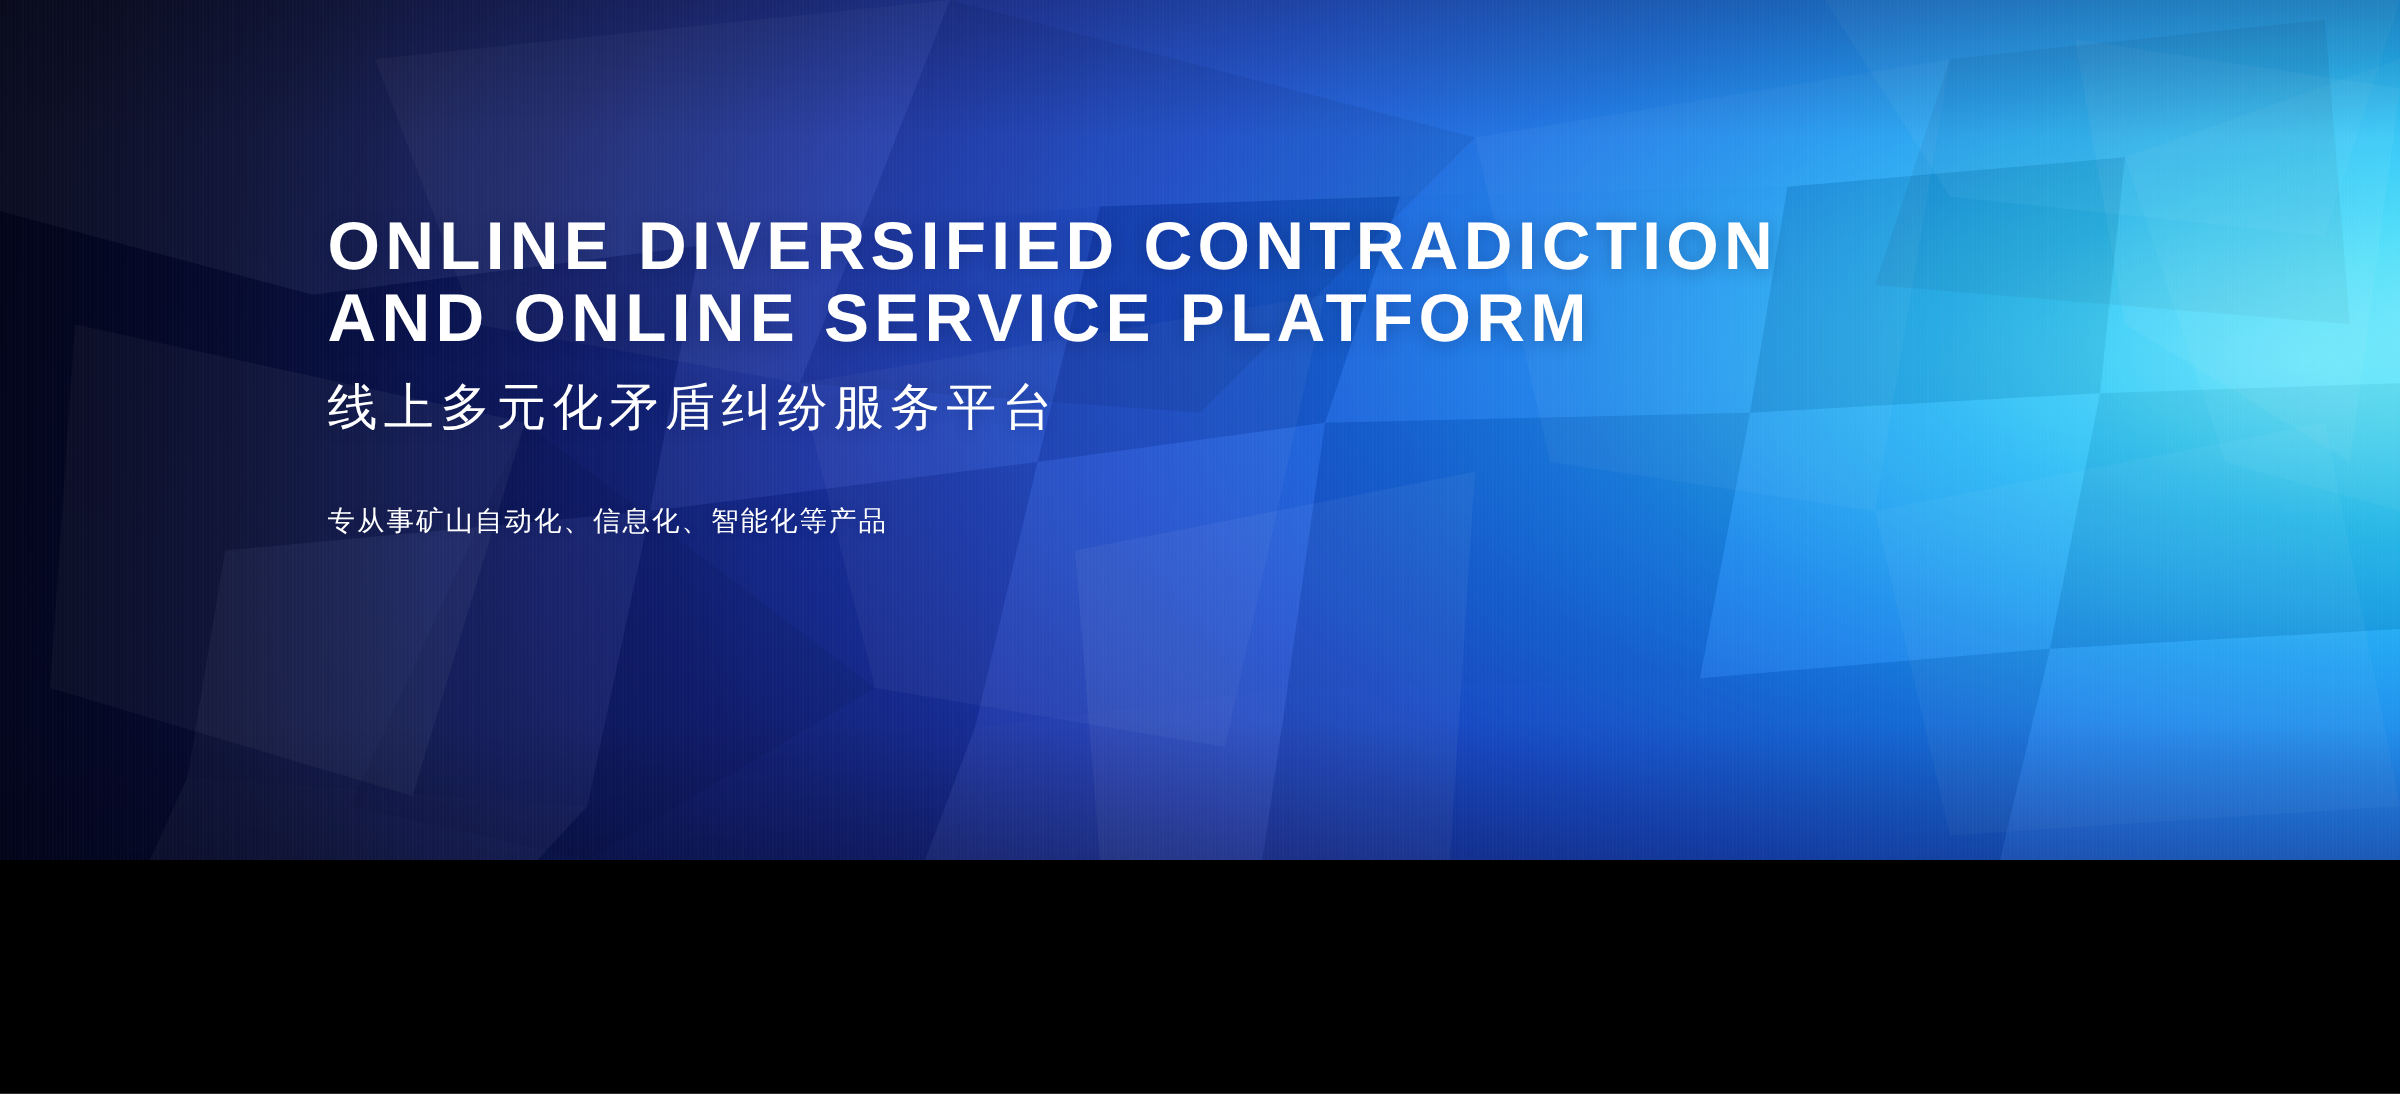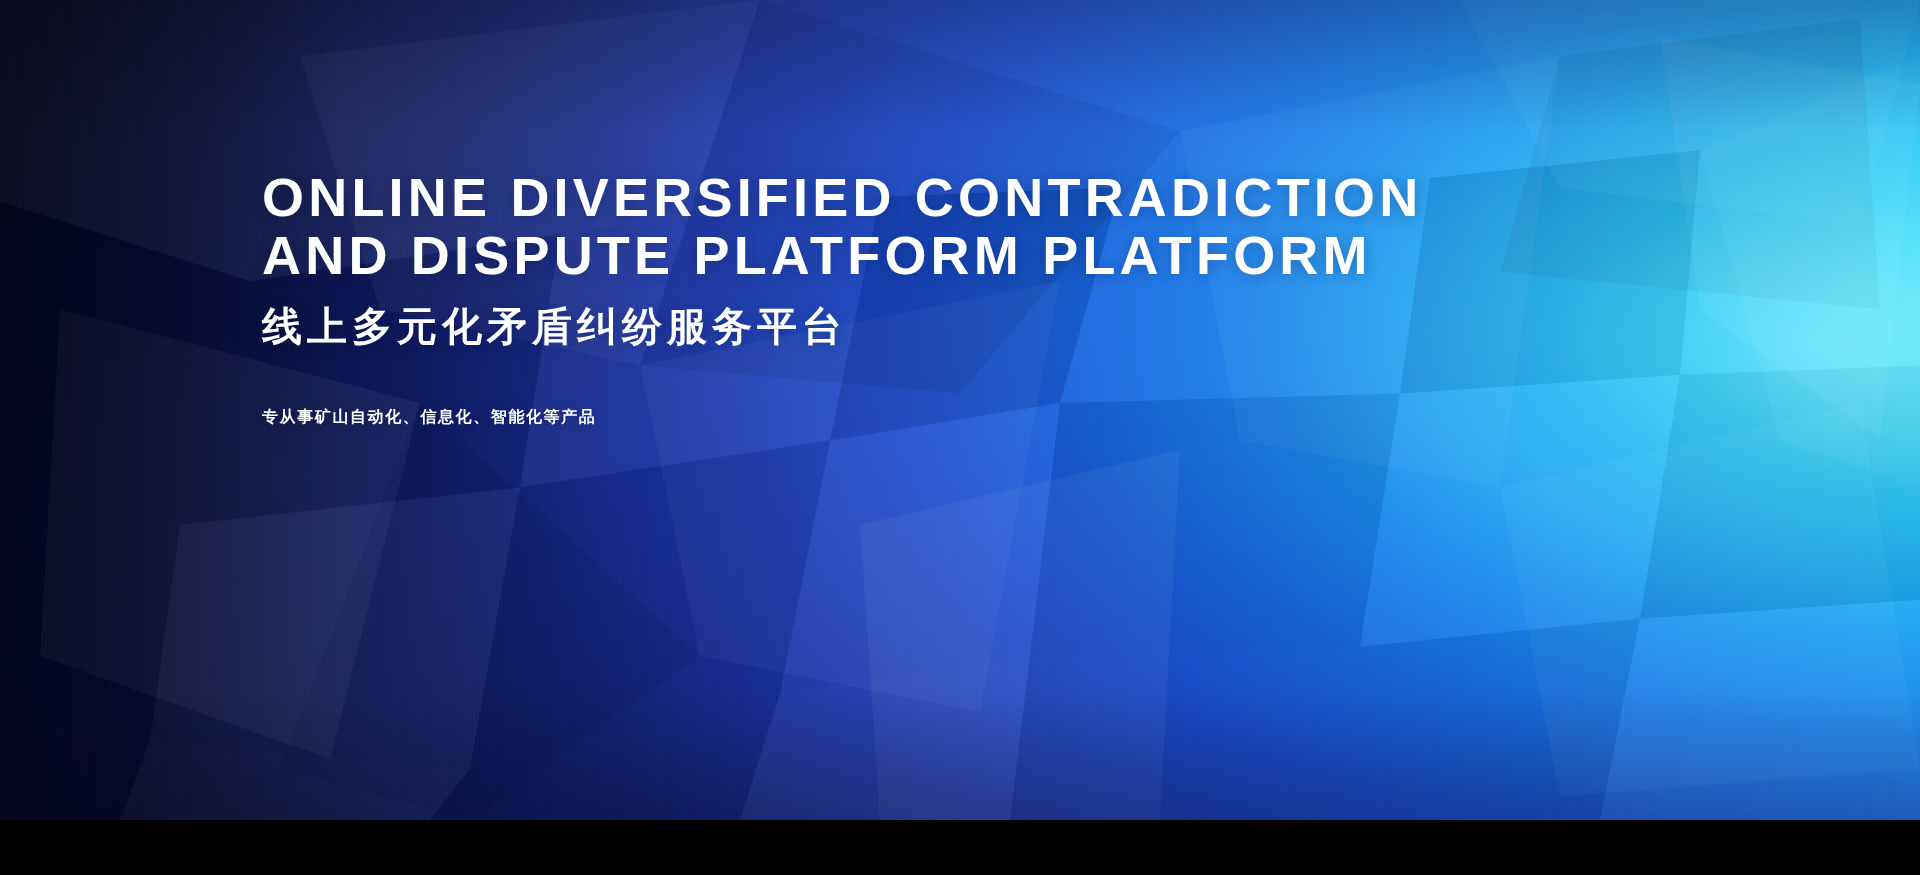--- a/index.html
+++ b/index.html
@@ -3,21 +3,21 @@
 <meta charset="utf-8">
 <style>
   html, body {
     margin: 0;
     padding: 0;
     background: #000;
   }
   #banner {
     position: relative;
     width: 1920px;
-    height: 820px;
+    height: 688px;
     overflow: hidden;
     font-family: "Liberation Sans", "DejaVu Sans", sans-serif;
     background: #0a1250;
   }
   
   .bg-base {
     position: absolute;
     inset: 0;
     background:
       radial-gradient(120% 150% at 108% 38%, #5fe9fb 0%, #2ed2f7 9%, #17b6f5 18%, #1596f0 28%, #1675e6 38%, #1a50d2 50%, #1a36ae 61%, #15247f 72%, #0f1a5e 82%, #0a1146 90%, #060c33 100%);
@@ -71,32 +71,32 @@
     letter-spacing: 4.2px;
     line-height: 58px;
     margin: 0;
     text-shadow: 0 2px 14px rgba(0,20,70,0.30);
     white-space: nowrap;
   }
   .headline-line { display: block; }
   .subtitle-cn {
     color: #ffffff;
     font-size: 40px;
-    font-weight: 700;
+    font-weight: 400;
     letter-spacing: 5px;
     line-height: 52px;
     margin: 16px 0 0 0;
     text-shadow: 0 2px 12px rgba(0,20,70,0.30);
     white-space: nowrap;
   }
   .desc {
     margin: 48px 0 0 0;
     color: #ffffff;
-    font-size: 16px;
-    font-weight: 700;
+    font-size: 22px;
+    font-weight: 400;
     letter-spacing: 1.6px;
     line-height: 34px;
     text-shadow: 0 1px 8px rgba(0,20,70,0.30);
   }
   .desc-line { display: block; white-space: nowrap; }
 </style>
 </head>
 <body>
 
 <div id="banner">
@@ -169,21 +169,21 @@
     </svg>
   </div>
 
   <div class="bg-glow"></div>
   <div class="bg-vignette"></div>
   <div class="bg-noise"></div>
 
   <div class="content">
     <h1 class="headline">
       <span class="headline-line">ONLINE DIVERSIFIED CONTRADICTION</span>
-      <span class="headline-line">AND DISPUTE PLATFORM PLATFORM</span>
+      <span class="headline-line">AND ONLINE SERVICE PLATFORM</span>
     </h1>
     <div class="subtitle-cn">线上多元化矛盾纠纷服务平台</div>
     <div class="desc">
       <span class="desc-line">专从事矿山自动化、信息化、智能化等产品</span>
     </div>
   </div>
 
 </div>
 
 </body></html>

